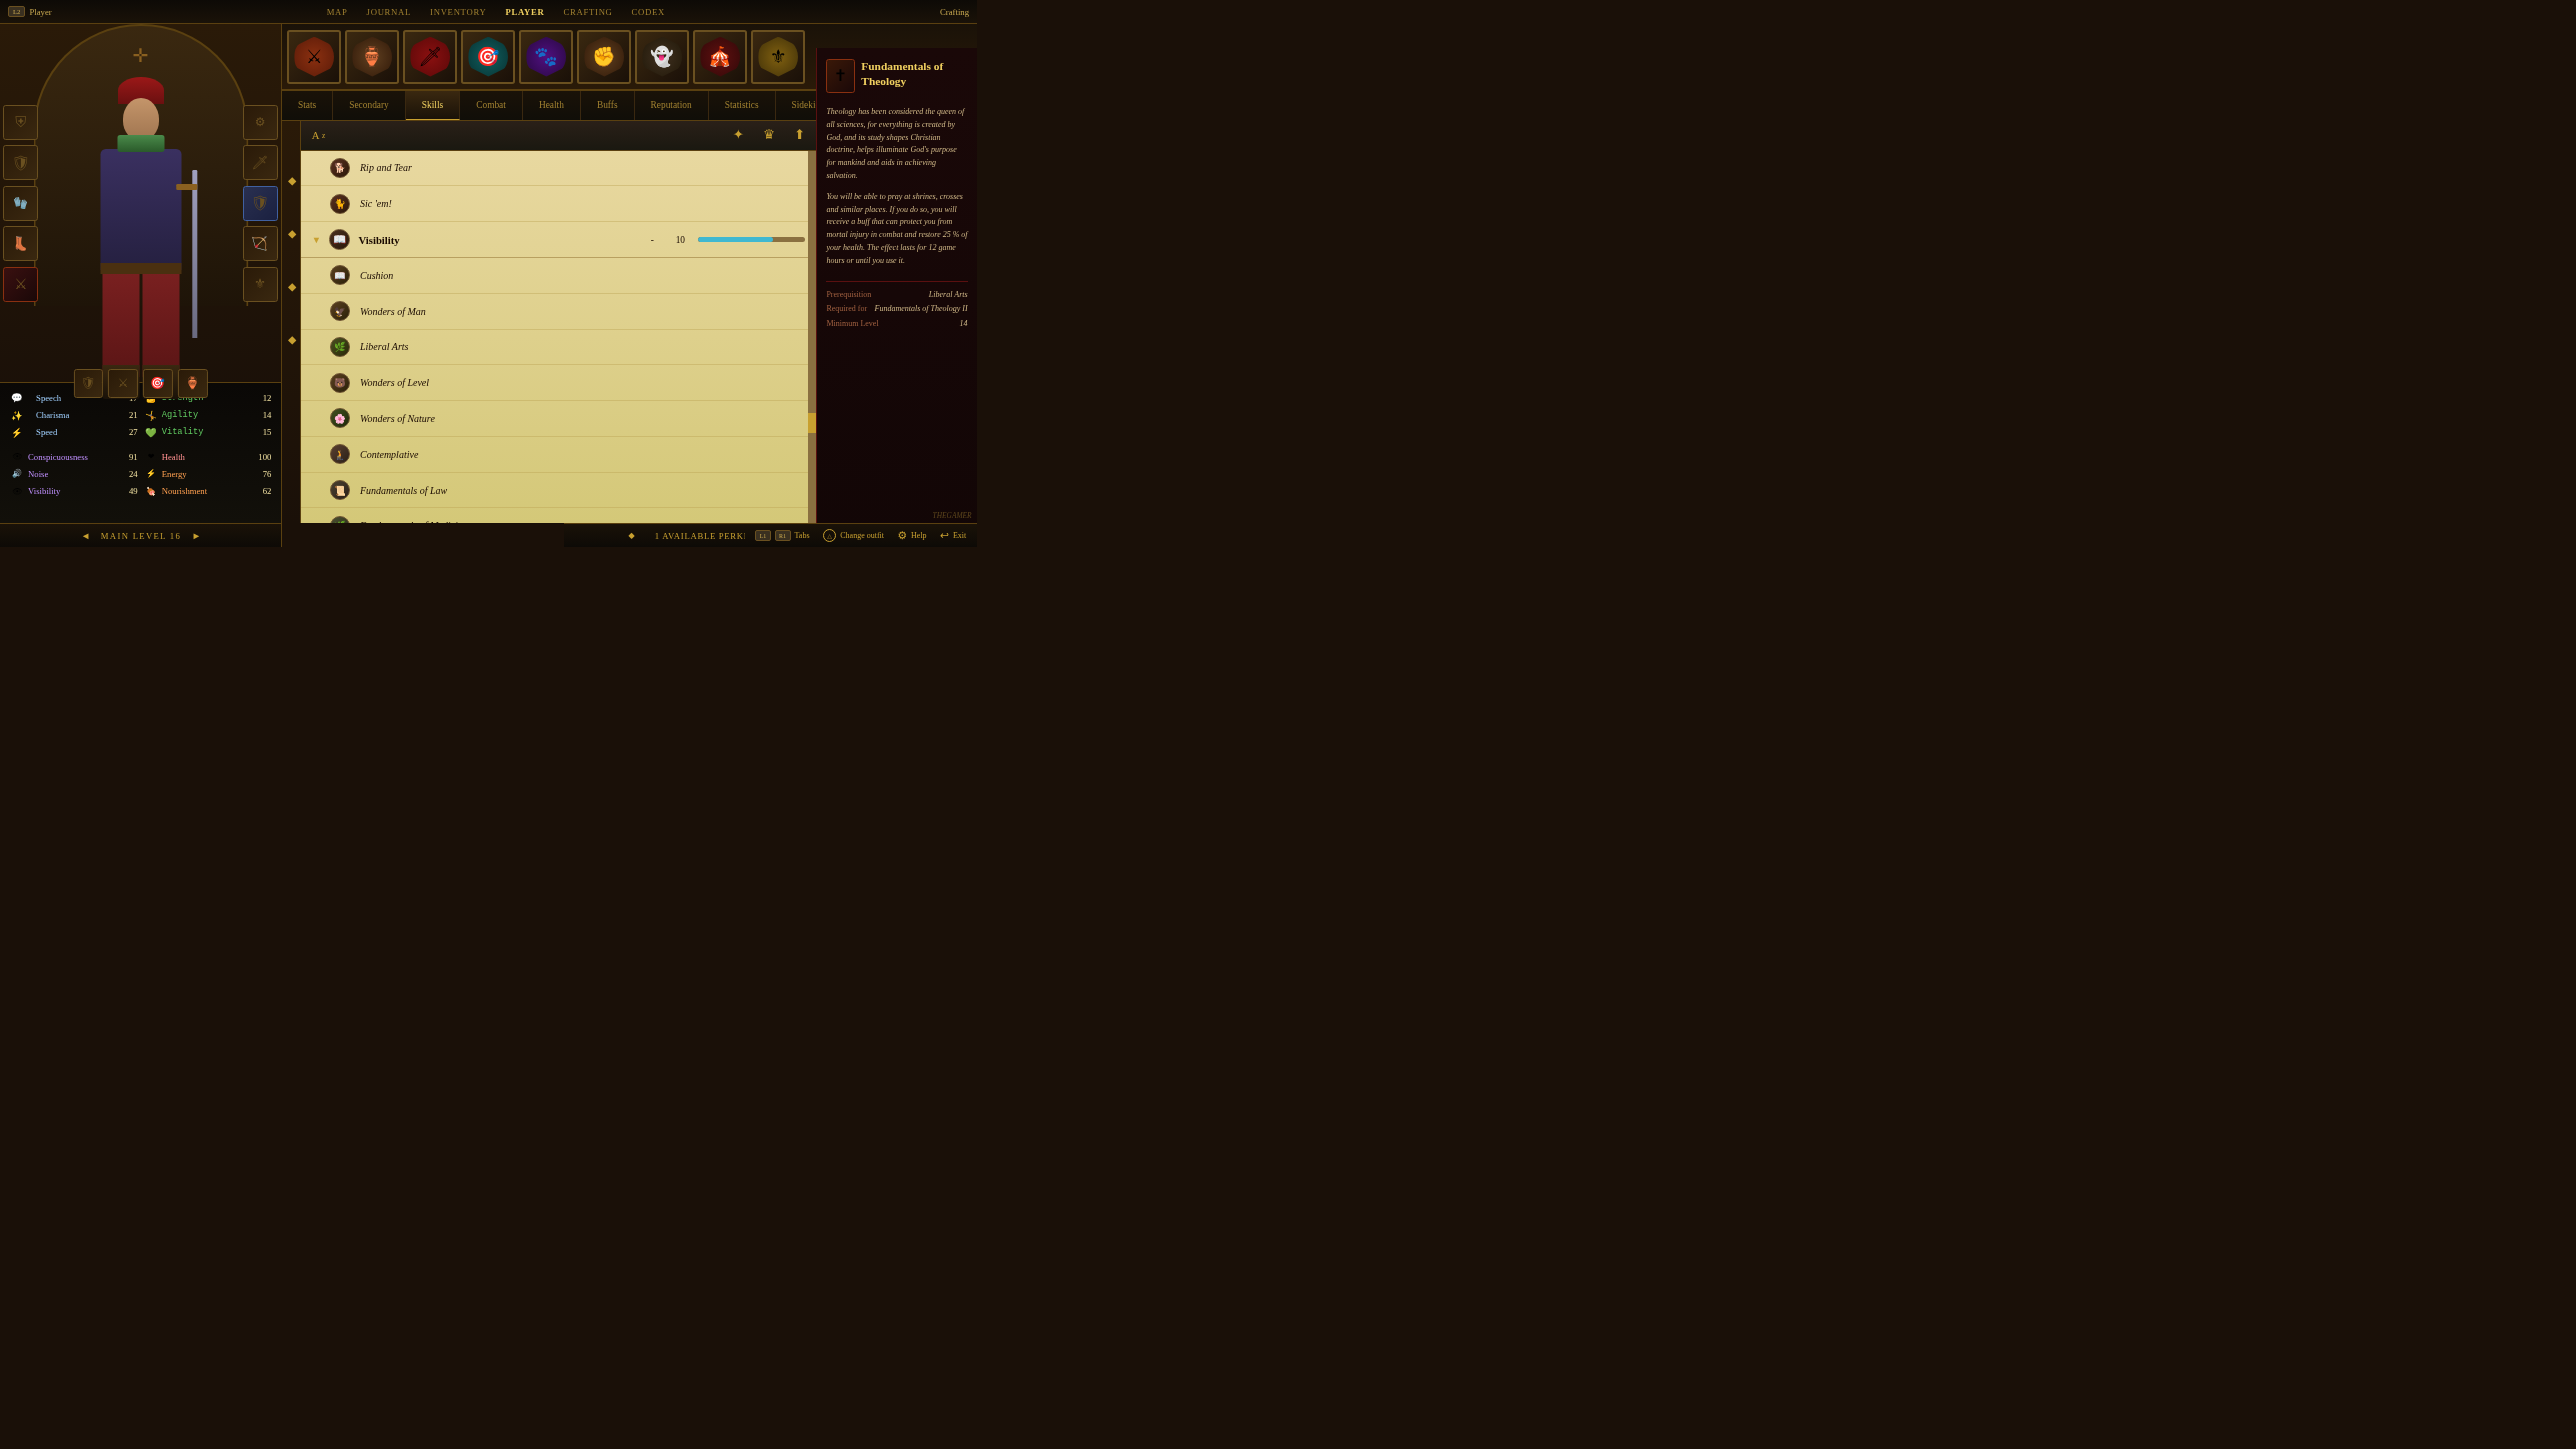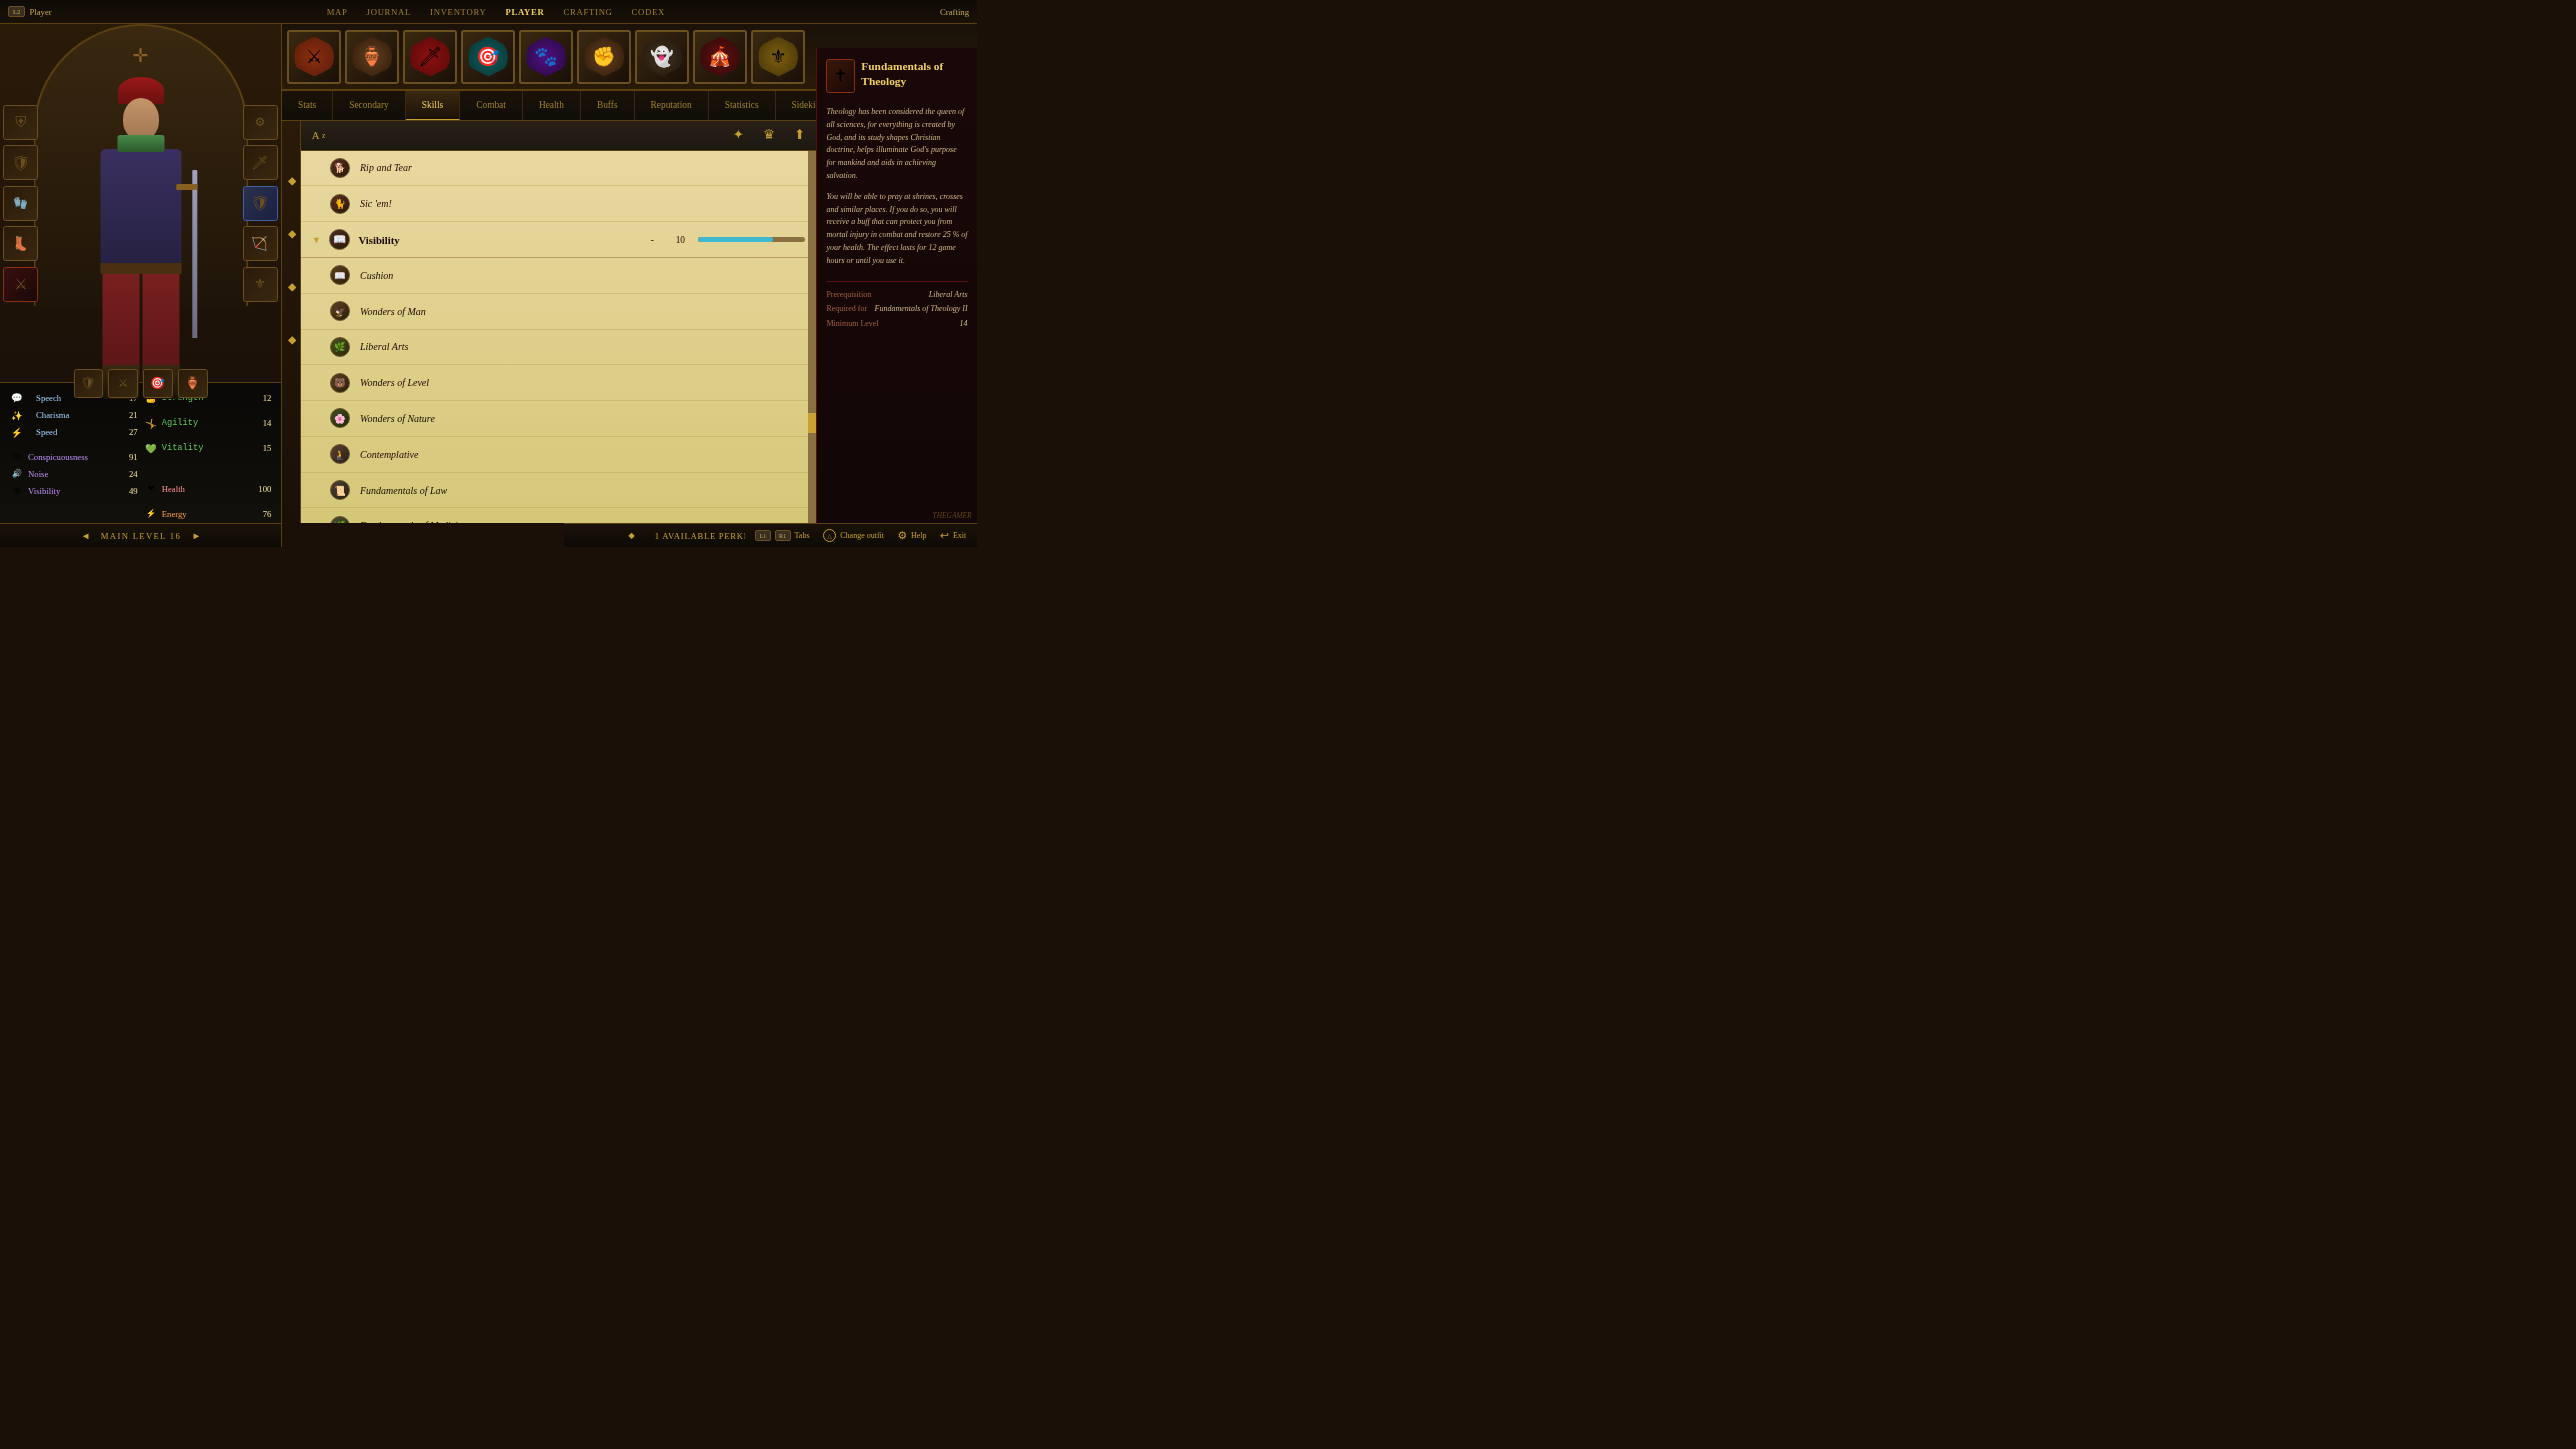--- a/index.html
+++ b/index.html
@@ -632,21 +632,21 @@
         <span class="stat-name purple">Noise</span>
         <span class="stat-value">24</span>
       </div>
       <div class="stat-row">
         <div class="stat-icon" style="font-size:8px;">👁</div>
         <span class="stat-name purple">Visibility</span>
         <span class="stat-value">49</span>
       </div>
     </div>
 
-    <div style="display:flex;flex-direction:column;gap:12px;">
+    <div style="display:flex;flex-direction:column;gap:4px;">
       <div class="stat-row">
         <div class="stat-icon">💪</div>
         <span class="stat-name green">Strength</span>
         <span class="stat-value">12</span>
       </div>
       <div class="stat-row">
         <div class="stat-icon">🤸</div>
         <span class="stat-name green">Agility</span>
         <span class="stat-value">14</span>
       </div>

